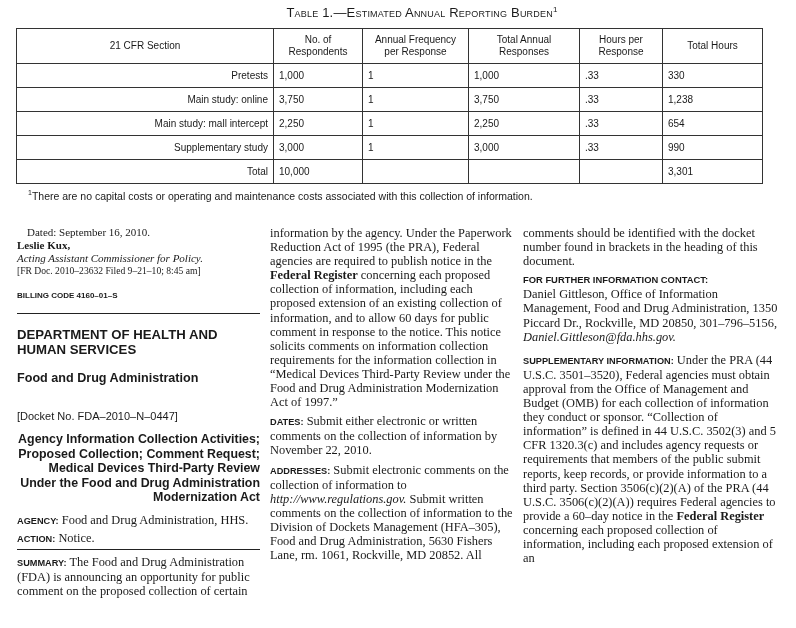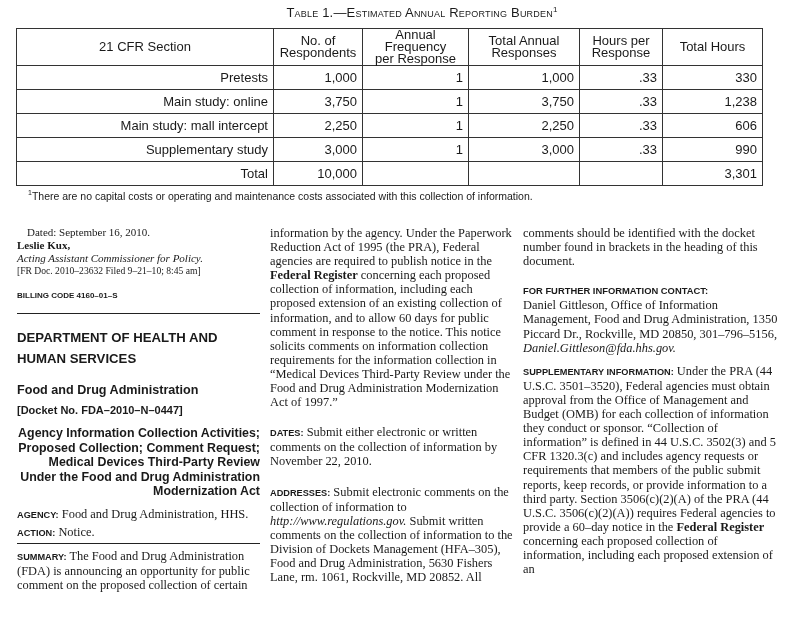--- a/index.html
+++ b/index.html
@@ -8,45 +8,45 @@
   .serif { font-family: "Liberation Serif", "DejaVu Serif", serif; }
 
   #table-title {
     position:absolute; left:0; top:5px; width:796px; text-align:center;
     font-size:13px; font-variant: small-caps; letter-spacing:0.2px;margin-left:24px;
   }
   #table-title sup { font-size:8px; }
 
   table#burden {
     position:absolute; left:16px; top:28px; border-collapse:collapse;
-    font-size:13px;
+    font-size:10px;
   }
   #burden th, #burden td { border:1px solid #333; padding:0 5px; }
   #burden th { font-weight:normal; text-align:center; height:34px; line-height:12px; }
   #burden td { height:23px; }
-  #burden td.num { text-align:right; }
+  #burden td.num { }
   #burden td.label { text-align:right; padding-left:8px; }
 
   #footnote { position:absolute; left:28px; top:189px; font-size:10.5px; }
   #footnote sup { font-size:7px; }
 
   .col { position:absolute; top:226px; font-size:12.4px; line-height:14.1px; }
   #col1 { left:17px; width:243px; }
   #col2 { left:270px; width:245px; }
   #col3 { left:523px; width:256px; }
 
   .small { font-size:11px; line-height:13px; }
   .tiny-caps { font-family:"Liberation Sans","DejaVu Sans",sans-serif; font-weight:bold; font-size:9.2px; }
   .hr { border-top:1px solid #222; margin:8px 0 9px 0; height:0; }
-  .dept { font-family:"Liberation Sans","DejaVu Sans",sans-serif; font-weight:bold; font-size:13.2px; line-height:21px; }
+  .dept { font-family:"Liberation Sans","DejaVu Sans",sans-serif; font-weight:bold; font-size:13.2px; line-height:15px; }
   .agencyname { font-family:"Liberation Sans","DejaVu Sans",sans-serif; font-weight:bold; font-size:12.6px; margin-top:14px; }
-  .docket { font-family:"Liberation Sans","DejaVu Sans",sans-serif; font-weight:bold; font-size:11px; margin-top:6px; }
+  .docket { font-family:"Liberation Sans","DejaVu Sans",sans-serif; font-weight:normal; font-size:11px; margin-top:24px; }
   .subject { font-family:"Liberation Sans","DejaVu Sans",sans-serif; font-weight:bold; font-size:12.4px; line-height:14.5px; margin-top:9px;text-align:right; }
   .para { margin-top:3px; }
-  .gap { margin-top:16px; }
+  .gap { margin-top:5px; }
   .indent { padding-left:10px; }
   i { font-style:italic; }
   b.reg { font-weight:bold; }
 </style>
 </head>
 <body>
 
 <div id="table-title" class="sans"><span>Table 1.—Estimated Annual Reporting Burden</span><sup>1</sup></div>
 
 <table id="burden" class="sans">
@@ -76,21 +76,21 @@
       <td class="num">3,750</td>
       <td class="num">.33</td>
       <td class="num">1,238</td>
     </tr>
     <tr>
       <td class="label">Main study: mall intercept</td>
       <td class="num">2,250</td>
       <td class="num">1</td>
       <td class="num">2,250</td>
       <td class="num">.33</td>
-      <td class="num">606</td>
+      <td class="num">654</td>
     </tr>
     <tr>
       <td class="label">Supplementary study</td>
       <td class="num">3,000</td>
       <td class="num">1</td>
       <td class="num">3,000</td>
       <td class="num">.33</td>
       <td class="num">990</td>
     </tr>
     <tr>

